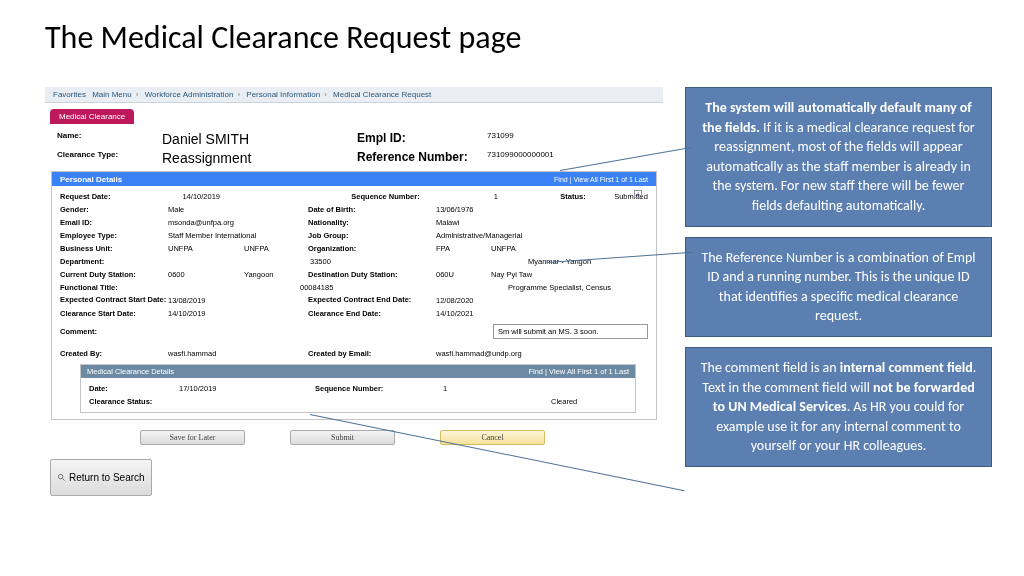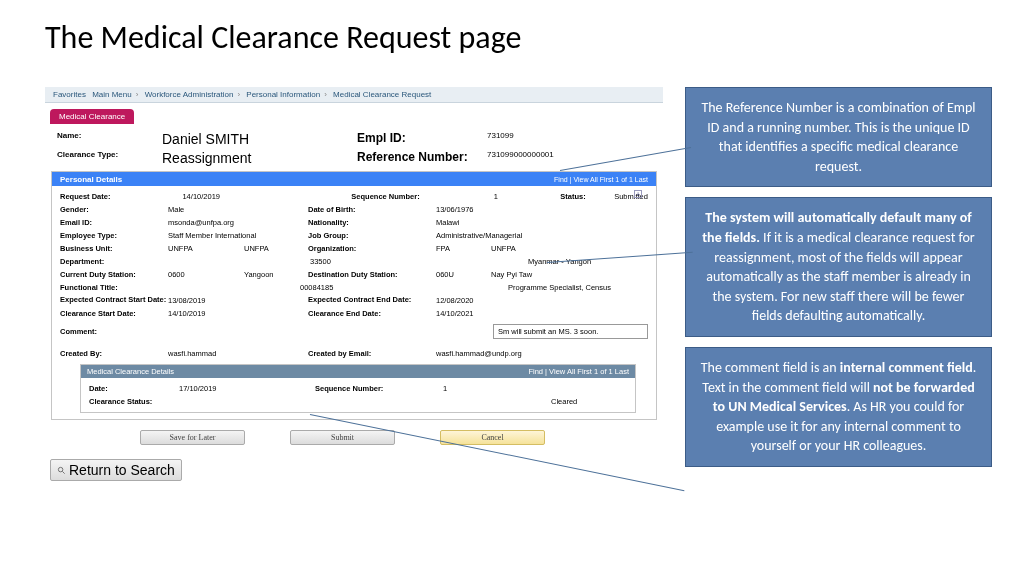--- a/index.html
+++ b/index.html
@@ -33,21 +33,21 @@
   .dval-r { font-size:7.5px; flex:1;}
   .status-lbl { font-weight:bold; font-size:7.5px; padding-left:12px;}
   .expand-icon { position:absolute; right:14px; color:#336; border:1px solid #99b; width:8px;height:8px; font-size:7px;line-height:7px;text-align:center;}
   .comment-box { border:1px solid #999; padding:2px 4px; width:155px; font-size:7.5px; background:#fff;}
   .subpanel { margin:4px 12px 2px 20px; border:1px solid #c5c5c5;}
   .sub-bar { background:#6d8aa4;color:#fff;padding:2px 6px;font-size:7.5px;display:flex;justify-content:space-between;}
   .sub-body { padding:4px 8px;}
   .buttons { display:flex; gap:45px; padding:6px 0 0 95px;font-family:Liberation Serif, serif;}
   .btn { background:linear-gradient(#f4f4f4,#dcdcdc); border:1px solid #aaa; border-radius:2px; font-size:8px; padding:2px 0; width:105px; text-align:center; color:#444; display:inline-block;}
   .btn-y { background:linear-gradient(#fef5d8,#f5e29a); border-color:#d4bd62;}
-  .return { display:inline-flex; align-items:center; gap:3px; margin:14px 0 0 5px; border:1px solid #aaa; border-radius:2px; padding:2px 6px; font-size:14px; background:linear-gradient(#f4f4f4,#dcdcdc);}
+  .return { display:inline-flex; align-items:center; gap:3px; margin:14px 0 0 5px; border:1px solid #aaa; border-radius:2px; padding:12px 6px; font-size:10px; background:linear-gradient(#f4f4f4,#dcdcdc);}
   .return svg { width:9px;height:9px;}
 
   
   .line { position:absolute; background:#4d7199; height:1px;}
   .line1 { top:170px; left:560px; width:133px; transform:rotate(-10deg); transform-origin:left;}
   .line2 { top:262px; left:547px; width:146px; transform:rotate(-4deg); transform-origin:left;}
   .line3 { top:414px; left:310px; width:382px; transform:rotate(11.5deg);transform-origin:left;}
 
   
   .callouts { flex:1; display:flex; flex-direction:column; gap:10px; margin-right:4px;}
@@ -203,24 +203,24 @@
     <span class="return">
       <svg viewBox="0 0 20 20">
           <circle cx="8" cy="8" r="5" fill="none" stroke="#666" stroke-width="2"></circle>
           <line x1="12" y1="12" x2="17" y2="17" stroke="#666" stroke-width="2"></line>
         </svg>
       <span>Return to Search</span>
     </span>
   </div>
 
   <div class="callouts">
-    <div class="callout">The Reference Number is a combination of Empl ID and a running number.  This is the unique ID that identifies a specific medical clearance request.</div>
     <div class="callout">
       <b>The system will automatically default many of the fields.</b><span> If it is a medical clearance request for reassignment, most of the fields will appear automatically as the staff member is already in the system. For new staff there will be fewer fields defaulting automatically.</span>
     </div>
+    <div class="callout">The Reference Number is a combination of Empl ID and a running number.  This is the unique ID that identifies a specific medical clearance request.</div>
     <div class="callout">
       <span>The comment field is an </span><b>internal comment field</b><span>. Text in the comment field will </span><b>not be forwarded to UN Medical Services</b><span>. As HR you could for example use it for any internal comment to yourself or your HR colleagues.</span>
     </div>
   </div>
 </div>
 
 <div class="line line1"></div>
 <div class="line line2"></div>
 <div class="line line3"></div>
 

